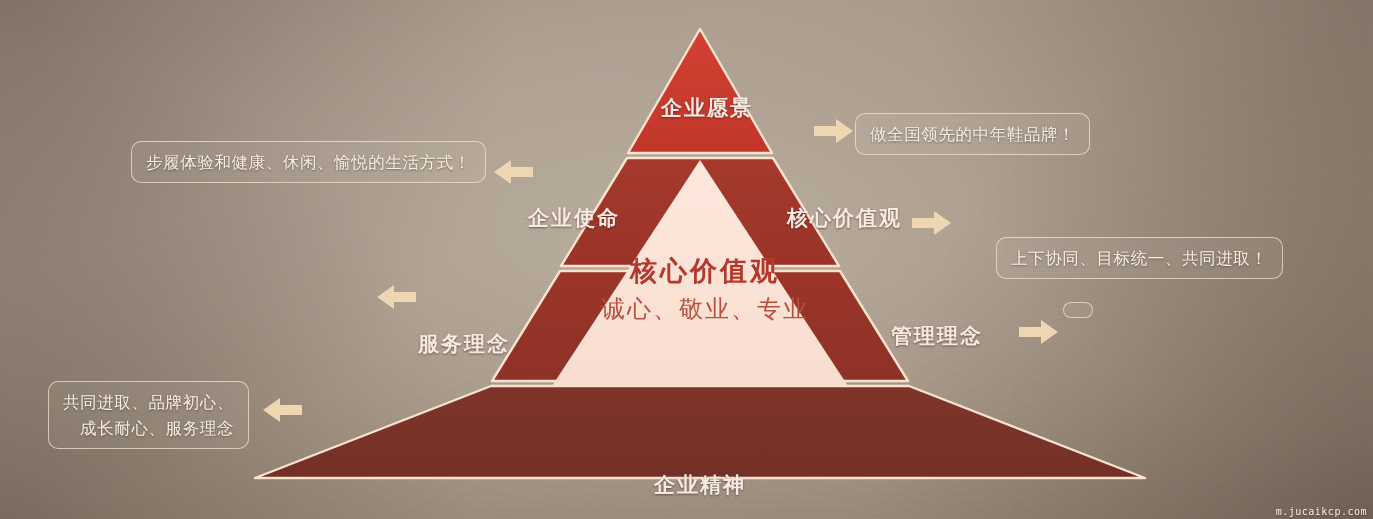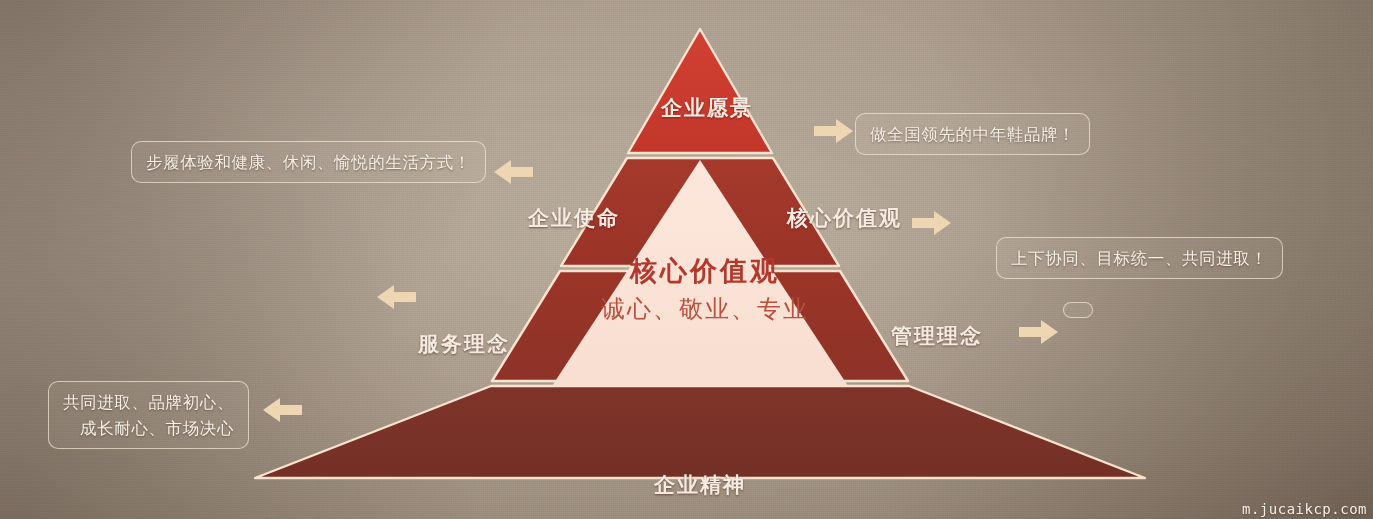--- a/index.html
+++ b/index.html
@@ -125,21 +125,21 @@
   #arrow-service { left: 376px; top: 283px; }
   #arrow-slogan  { left: 1019px; top: 318px; }
   #arrow-spirit  { left: 262px; top: 396px; }
 
   
   #watermark {
     position: absolute;
     right: 6px;
     bottom: 2px;
     font-family: "DejaVu Sans Mono", "Liberation Mono", monospace;
-    font-size: 14px;
+    font-size: 10px;
     letter-spacing: 0.5px;
     color: rgba(255,252,246,0.92);
     text-shadow: 0 1px 2px rgba(60,40,28,0.45);
     padding-left: 16px;
   }
 </style>
 </head>
 <body>
 
 <div id="stage">
@@ -225,18 +225,18 @@
   <div class="callout" id="callout-mgmt">
     <span class="line">上下协同、目标统一、共同进取！</span>
   </div>
 
 
   <div class="callout" id="callout-slogan">
   </div>
 
   <div class="callout" id="callout-spirit">
     <span class="line">共同进取、品牌初心、</span>
-    <span class="line">成长耐心、市场决心</span>
+    <span class="line">成长耐心、服务理念</span>
   </div>
 
   <div id="watermark">m.jucaikcp.com</div>
 
 </div>
 
 </body></html>

